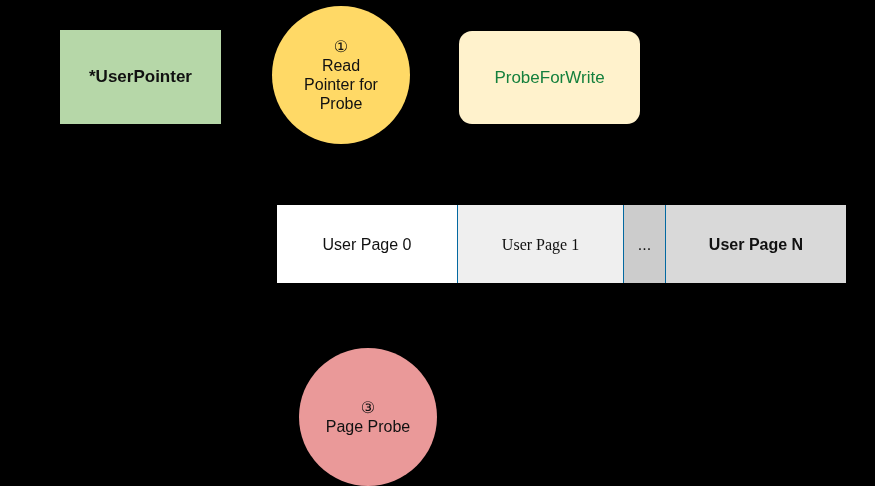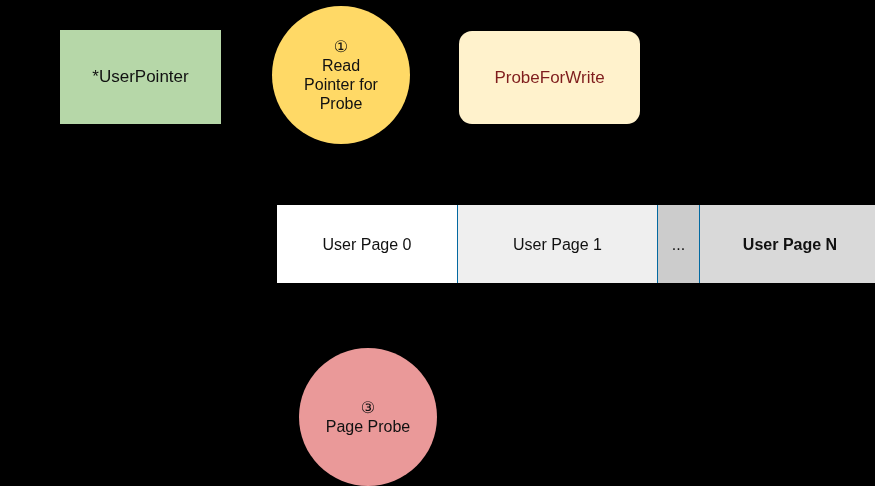--- a/index.html
+++ b/index.html
@@ -33,33 +33,34 @@
     left: 60px;
     top: 30px;
     width: 161px;
     height: 94px;
     background: #b6d7a8;
   }
   #user-pointer-box .label {
     color: #111111;
     font-size: 17px;
     line-height: 20px;
+    font-weight: bold;
   }
 
   
   #probe-for-write-box {
     left: 459px;
     top: 31px;
     width: 181px;
     height: 93px;
     background: #fff2cc;
     border-radius: 13px;
   }
   #probe-for-write-box .label {
-    color: #7f1d1d;
+    color: #15803d;
     font-size: 17px;
     line-height: 20px;
   }
 
   
   .circle-node {
     position: absolute;
     border-radius: 50%;
     display: flex;
     flex-direction: column;
@@ -118,21 +119,21 @@
   }
   .page-cell:last-child {
     border-right: none;
     font-weight: bold;
   }
   .page-cell .label {
     display: block;
     text-align: center;
   }
   .cell-w-0 { width: 181px; }
-  .cell-w-1 { width: 200px; }
+  .cell-w-1 { width: 166px; font-family: Liberation Serif, serif; }
   .cell-w-2 { width: 42px; }
   .cell-w-3 { width: 180px; }
 </style>
 </head>
 <body>
 
 <div id="canvas">
 
   <div class="rect-node" id="user-pointer-box">
     <span class="label">*UserPointer</span>

